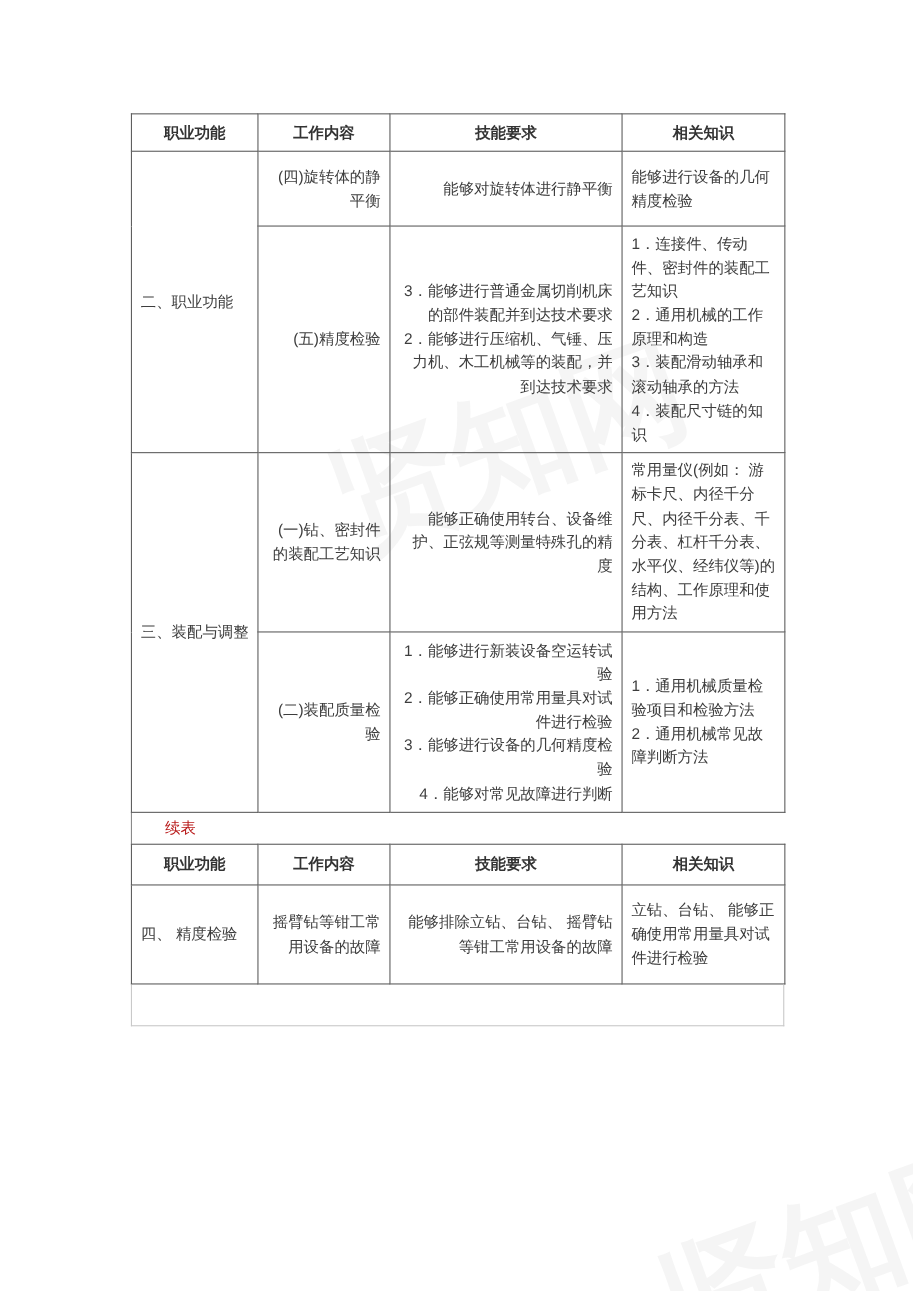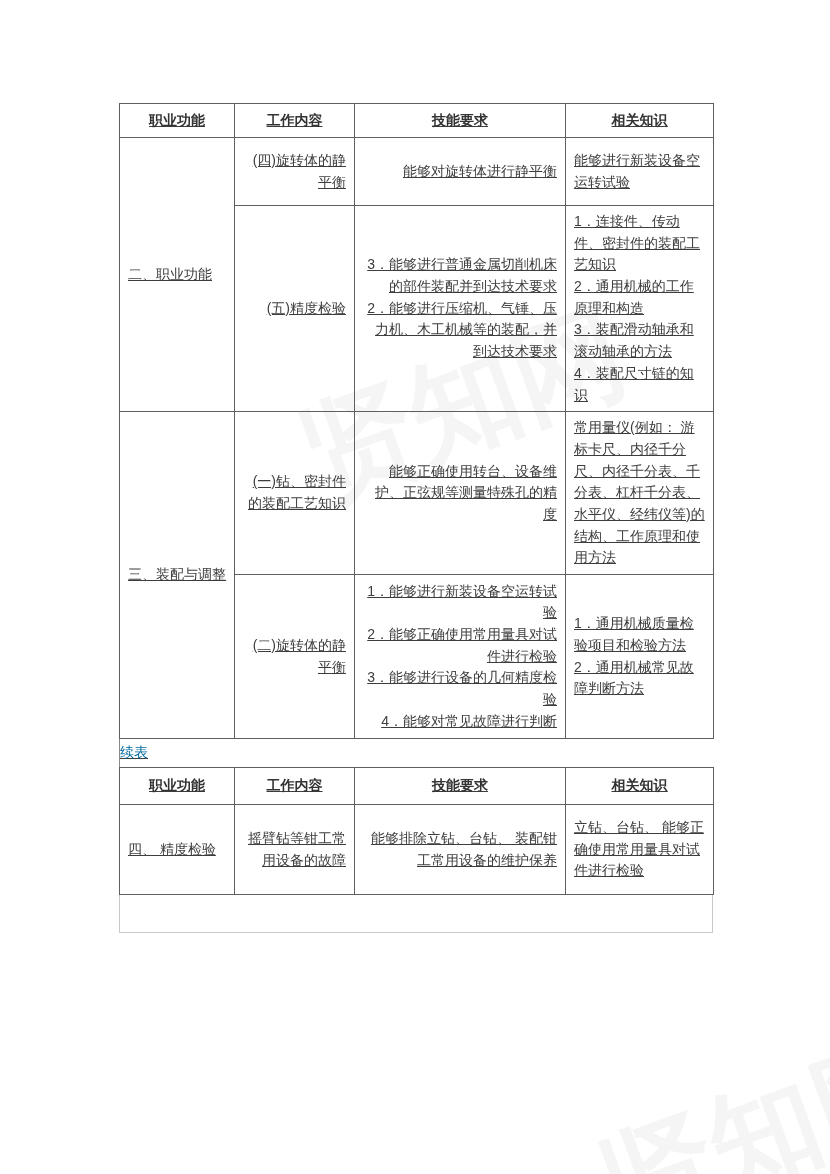--- a/index.html
+++ b/index.html
@@ -40,22 +40,23 @@
   td.fn   { text-align: left; }
   td.work { text-align: right; }
   td.skl  { text-align: right; }
   td.knw  { text-align: left; }
 
   .cont-row {
     height: 28px;
     border-left: 1px solid #8a8a8a;
     display: flex;
     align-items: center;
+    padding-left: 30px;
     font-size: 14px;
-    color: #0369a1;
+    color: #b91c1c;
   }
   .empty-box {
     height: 38px;
     border-left: 1px solid #c9c9c9;
     border-right: 1px solid #c9c9c9;
     border-bottom: 1px solid #c9c9c9;
   }
 
   .watermark {
     position: absolute;
@@ -69,21 +70,21 @@
   .wm-center {
     left: 300px;
     top: 330px;
     transform: rotate(-20deg);
   }
   .wm-corner {
     left: 600px;
     top: 1060px;
     transform: rotate(-20deg);
   }
-  .content { z-index: 1; text-decoration: underline; }
+  .content { z-index: 1; }
 </style>
 </head>
 <body>
 
 <div class="page">
 
   <div class="watermark wm-center">贤知网</div>
   <div class="watermark wm-corner">贤知网</div>
 
   <div class="content">
@@ -101,39 +102,39 @@
           <th>工作内容</th>
           <th>技能要求</th>
           <th>相关知识</th>
         </tr>
       </thead>
       <tbody>
         <tr style="height:68px">
           <td class="fn" rowspan="2">二、职业功能</td>
           <td class="work">(四)旋转体的静平衡</td>
           <td class="skl">能够对旋转体进行静平衡</td>
-          <td class="knw">能够进行新装设备空运转试验</td>
+          <td class="knw">能够进行设备的几何精度检验</td>
         </tr>
         <tr style="height:181px">
           <td class="work">(五)精度检验</td>
           <td class="skl">3．能够进行普通金属切削机床的部件装配并到达技术要求
 2．能够进行压缩机、气锤、压力机、木工机械等的装配，并到达技术要求</td>
           <td class="knw">1．连接件、传动件、密封件的装配工艺知识
 2．通用机械的工作原理和构造
 3．装配滑动轴承和滚动轴承的方法
 4．装配尺寸链的知识</td>
         </tr>
         <tr style="height:150px">
           <td class="fn" rowspan="2">三、装配与调整</td>
           <td class="work">(一)钻、密封件的装配工艺知识</td>
           <td class="skl">能够正确使用转台、设备维护、正弦规等测量特殊孔的精度</td>
           <td class="knw">常用量仪(例如： 游标卡尺、内径千分尺、内径千分表、千分表、杠杆千分表、水平仪、经纬仪等)的结构、工作原理和使用方法</td>
         </tr>
         <tr style="height:164px">
-          <td class="work">(二)旋转体的静平衡</td>
+          <td class="work">(二)装配质量检验</td>
           <td class="skl">1．能够进行新装设备空运转试验
 2．能够正确使用常用量具对试件进行检验
 3．能够进行设备的几何精度检验
 4．能够对常见故障进行判断</td>
           <td class="knw">1．通用机械质量检验项目和检验方法
 2．通用机械常见故障判断方法</td>
         </tr>
       </tbody>
     </table>
 
@@ -153,21 +154,21 @@
           <th>职业功能</th>
           <th>工作内容</th>
           <th>技能要求</th>
           <th>相关知识</th>
         </tr>
       </thead>
       <tbody>
         <tr style="height:90px">
           <td class="fn">四、  精度检验</td>
           <td class="work">摇臂钻等钳工常用设备的故障</td>
-          <td class="skl">能够排除立钻、台钻、  装配钳工常用设备的维护保养</td>
+          <td class="skl">能够排除立钻、台钻、  摇臂钻等钳工常用设备的故障</td>
           <td class="knw">立钻、台钻、  能够正确使用常用量具对试件进行检验</td>
         </tr>
       </tbody>
     </table>
 
     <div class="empty-box"></div>
 
   </div>
 </div>
 

